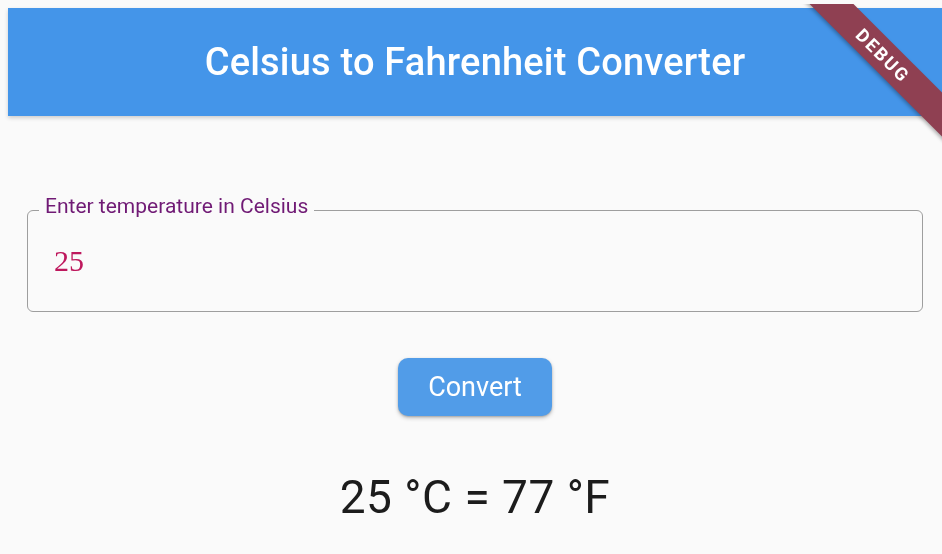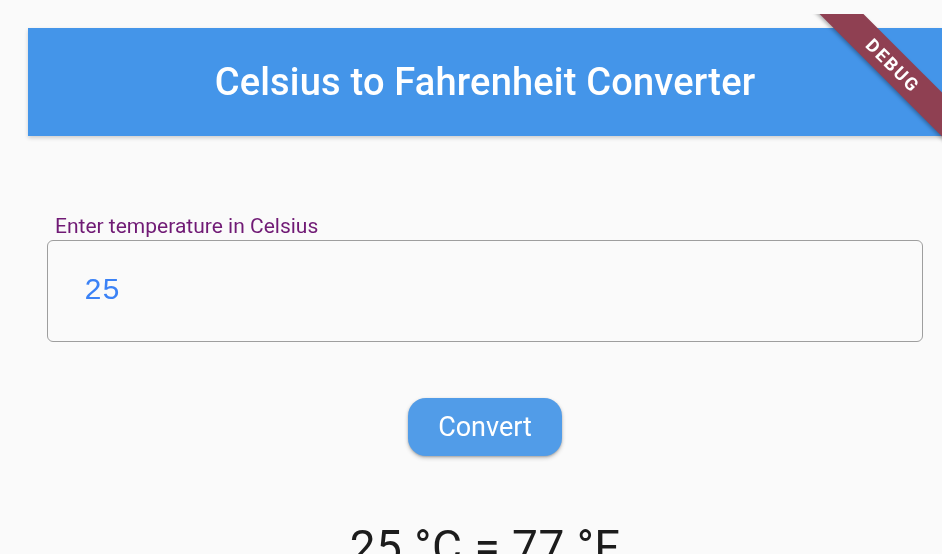--- a/index.html
+++ b/index.html
@@ -1,15 +1,15 @@
 <!DOCTYPE html>
 <html><head>
   <meta charset="utf-8">
   <style>
-    * { box-sizing: border-box; margin: 0; padding: 14px; }
+    * { box-sizing: border-box; margin: 0; padding: 4px; }
     html, body { width: 942px; height: 554px; overflow: hidden; }
     body {
       font-family: -apple-system, BlinkMacSystemFont, "Segoe UI", Roboto, "Helvetica Neue", Arial, sans-serif;
       background: #fafafa;
       position: relative;
     }
     .appbar {
       width: 100%;
       height: 108px;
       background: #4495e9;
@@ -52,32 +52,32 @@
       padding: 0 6px;
       font-size: 21px;
       color: #701a75;
       font-weight: 400;
     }
     .field-input {
       border: none;
       outline: none;
       background: transparent;
       font-size: 30px;
-      color: #3b82f6;
+      color: #be185d;
       width: 100%;
-      font-family: Liberation Mono, monospace;
+      font-family: Liberation Serif, serif;
     }
     .convert-btn {
       margin-top: 42px;
       background: #519ce8;
       color: #ffffff;
       font-size: 27px;
       font-weight: 400;
       border: none;
-      border-radius: 18px;
+      border-radius: 10px;
       padding: 13px 30px;
       cursor: pointer;
       box-shadow: 0 2px 4px rgba(0,0,0,0.22), 0 1px 2px rgba(0,0,0,0.18);
       font-family: inherit;
     }
     .result {
       margin-top: 50px;
       font-size: 46px;
       font-weight: 400;
       color: #1c1c1c;

